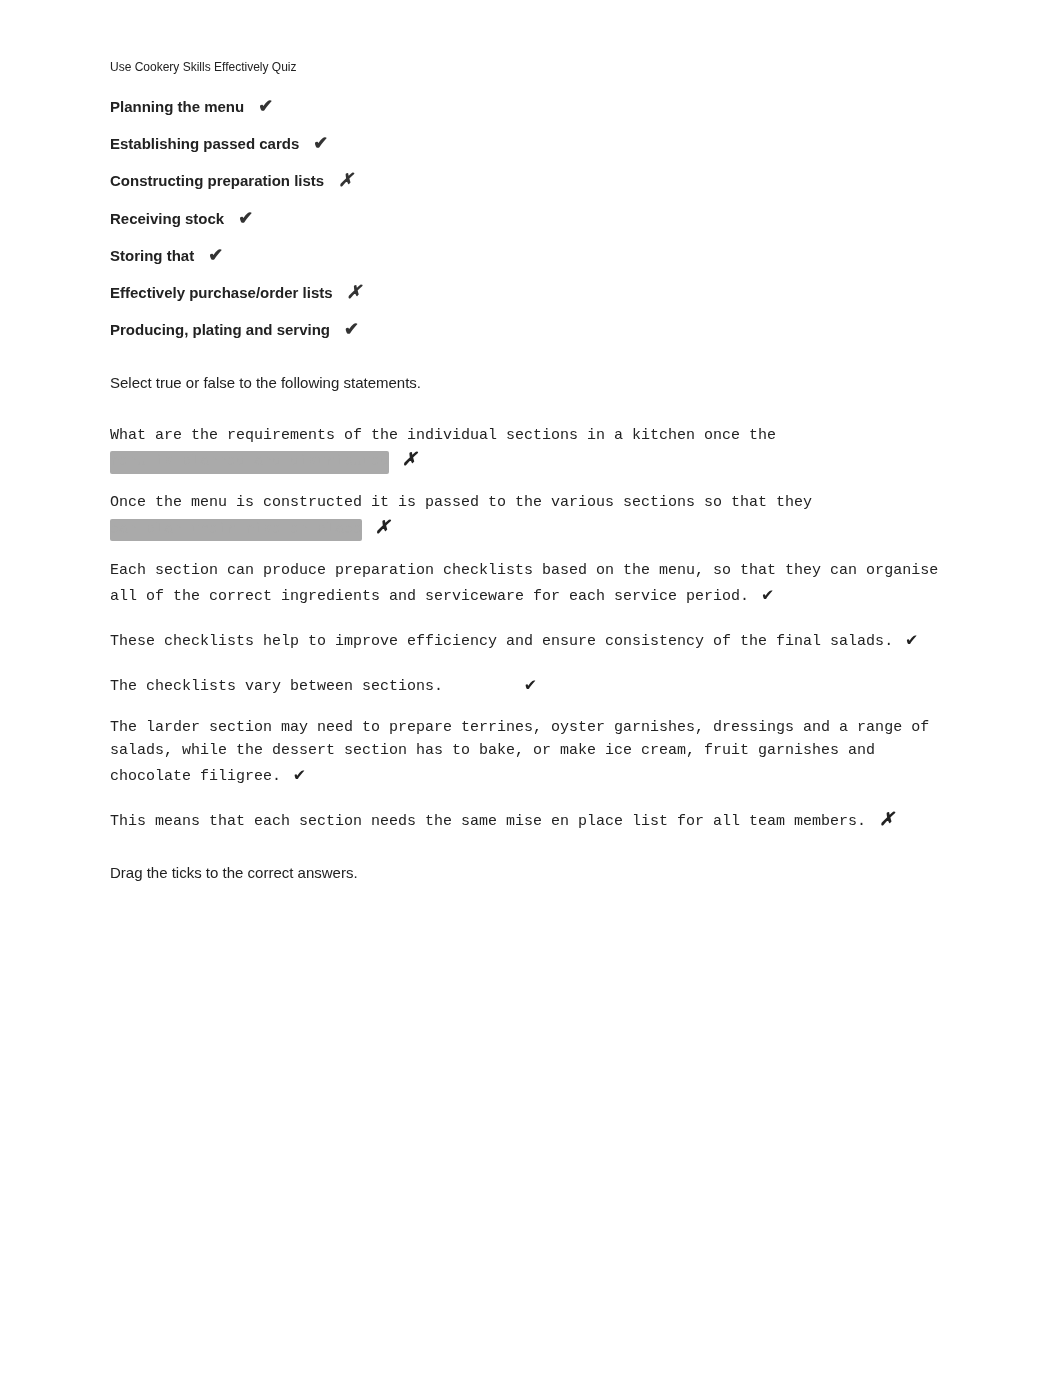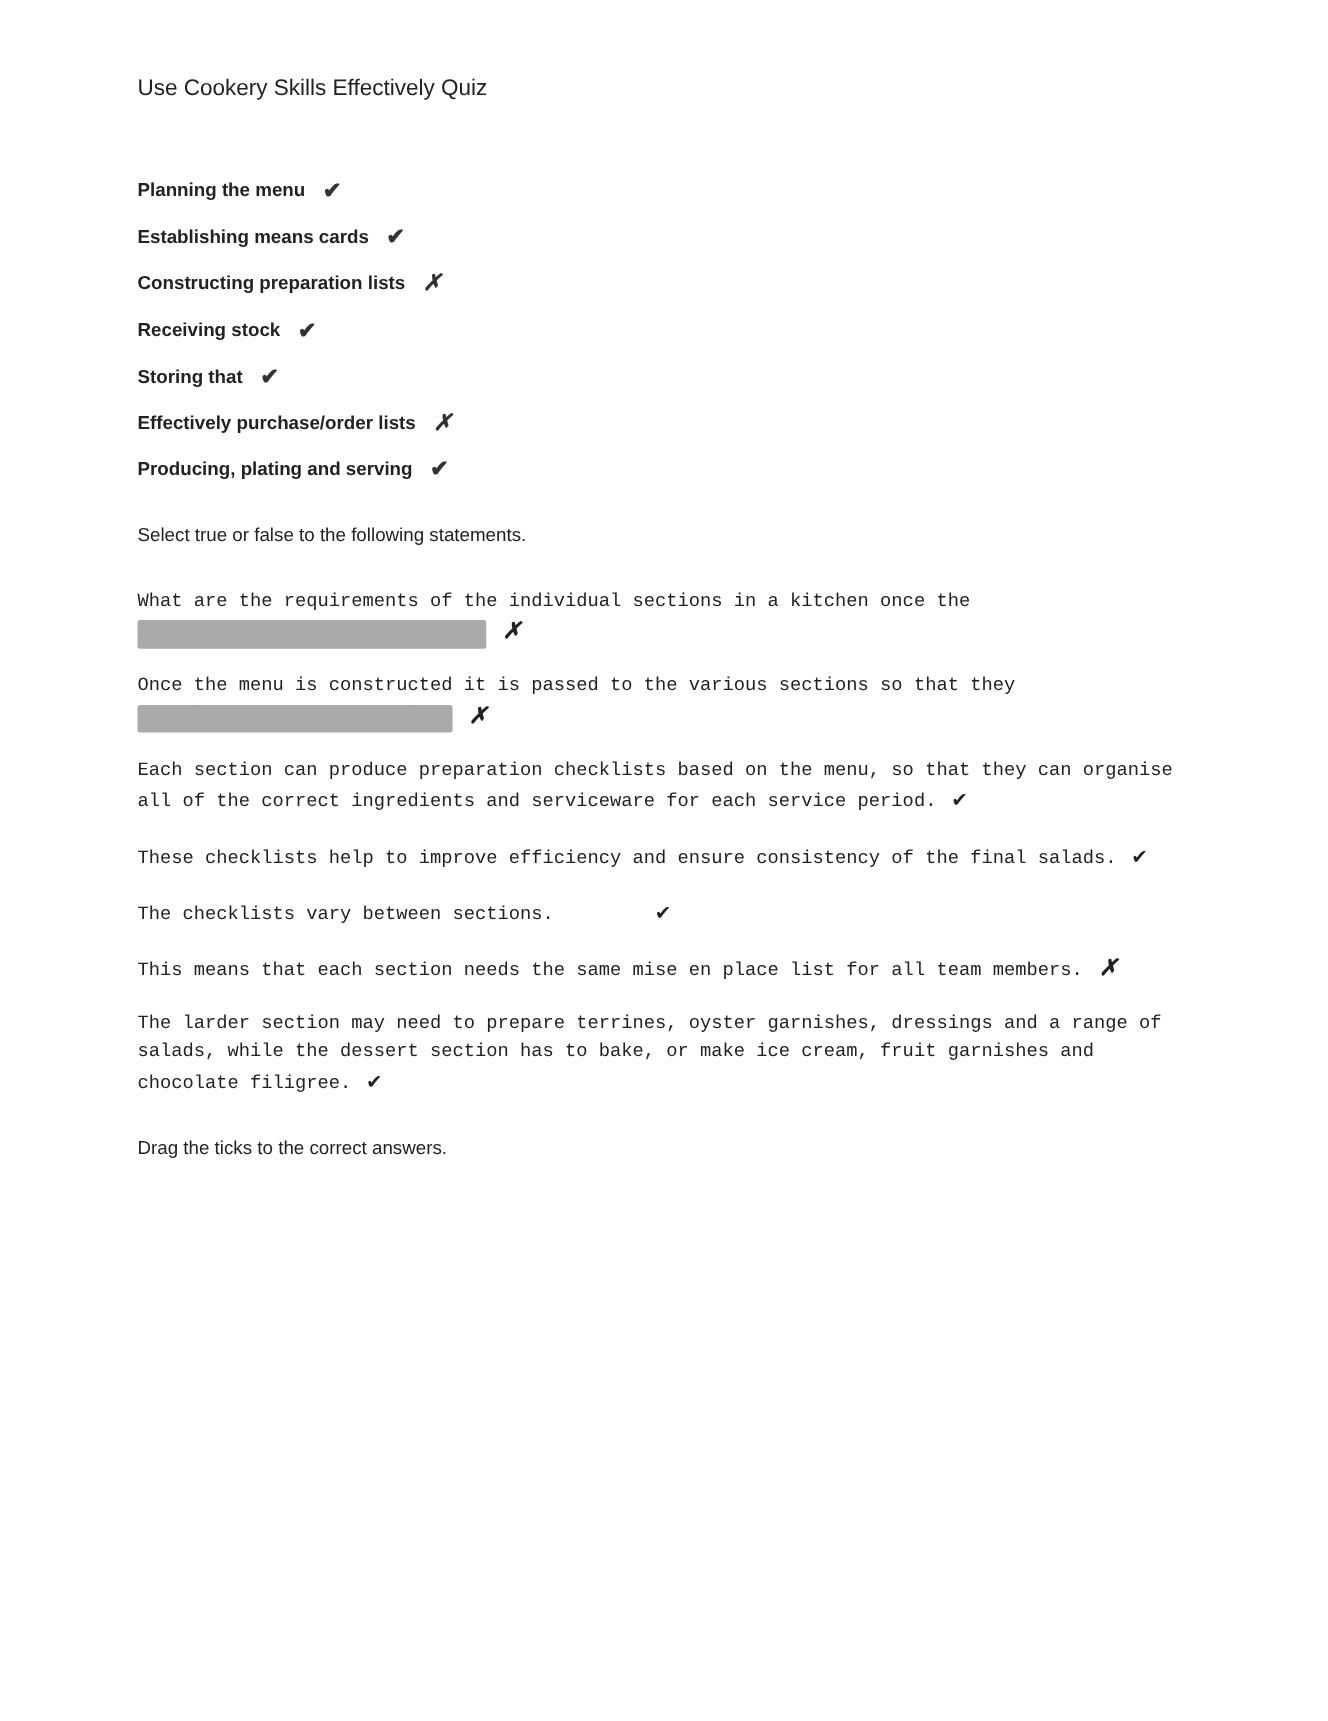--- a/index.html
+++ b/index.html
@@ -12,22 +12,22 @@
       background: #ffffff;
       font-family: Arial, sans-serif;
       font-size: 15px;
       color: #222;
       width: 1062px;
       min-height: 1377px;
       padding: 60px 110px;
     }
 
     .quiz-title {
-      font-size: 18px;
-      margin-bottom: 59px;
+      font-size: 12px;
+      margin-bottom: 20px;
     }
 
     .section {
       margin-bottom: 30px;
     }
 
     .question-text {
       line-height: 1.5;
       margin-bottom: 16px;
     }
@@ -96,21 +96,21 @@
 
 <div class="quiz-title">Use Cookery Skills Effectively Quiz</div>
 
 <div class="section">
 
   <div class="item-row">
     <span class="item-label">Planning the menu</span>
     <span class="tick">✔</span>
   </div>
   <div class="item-row">
-    <span class="item-label">Establishing means cards</span>
+    <span class="item-label">Establishing passed cards</span>
     <span class="tick">✔</span>
   </div>
   <div class="item-row">
     <span class="item-label">Constructing preparation lists</span>
     <span class="cross">✗</span>
   </div>
   <div class="item-row">
     <span class="item-label">Receiving stock</span>
     <span class="tick">✔</span>
   </div>
@@ -158,24 +158,24 @@
     <span class="inline-tick">✔</span>
   </div>
 
   <div class="statement-block">
     <span>The checklists vary between sections.</span>
     <span style="display:inline-block; width:60px;"></span>
     <span class="inline-tick">✔</span>
   </div>
 
   <div class="statement-block">
-    <span>This means that each section needs the same mise en place list for all team members.</span>
-    <span class="inline-cross">✗</span>
+    <span>The larder section may need to prepare terrines, oyster garnishes, dressings and a range of salads, while the dessert section has to bake, or make ice cream, fruit garnishes and chocolate filigree.</span>
+    <span class="inline-tick">✔</span>
   </div>
 
   <div class="statement-block">
-    <span>The larder section may need to prepare terrines, oyster garnishes, dressings and a range of salads, while the dessert section has to bake, or make ice cream, fruit garnishes and chocolate filigree.</span>
-    <span class="inline-tick">✔</span>
+    <span>This means that each section needs the same mise en place list for all team members.</span>
+    <span class="inline-cross">✗</span>
   </div>
 
 </div>
 
 <div class="drag-instruction">Drag the ticks to the correct answers.</div>
 
 </body></html>

